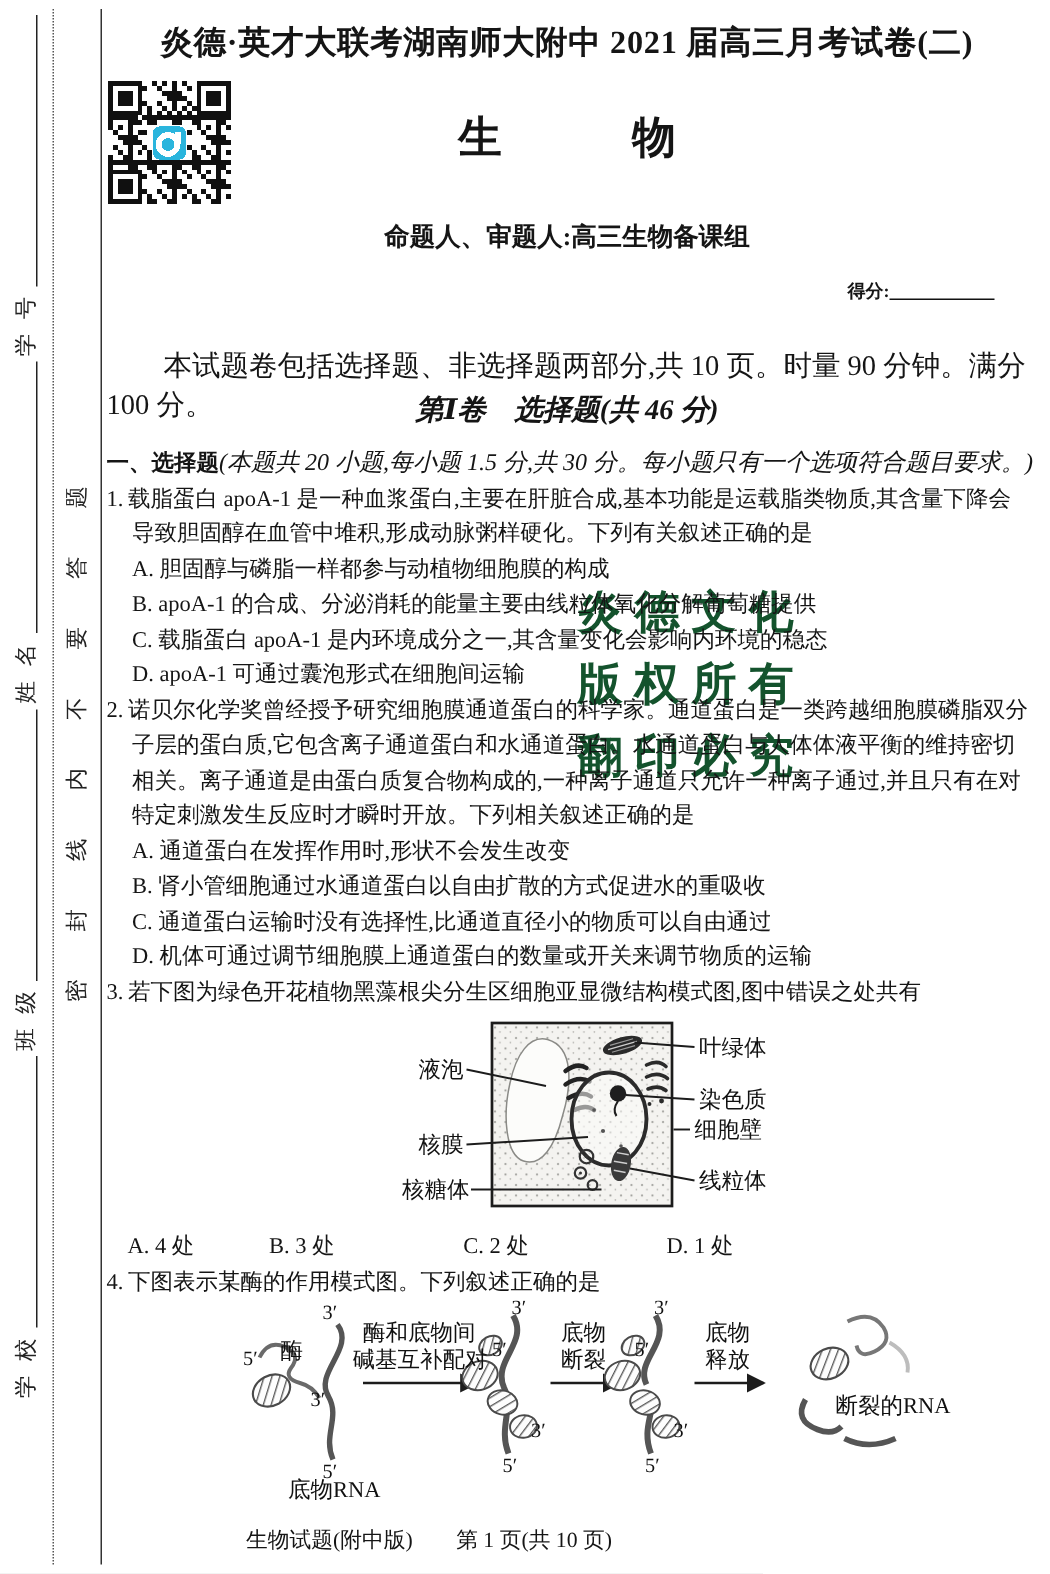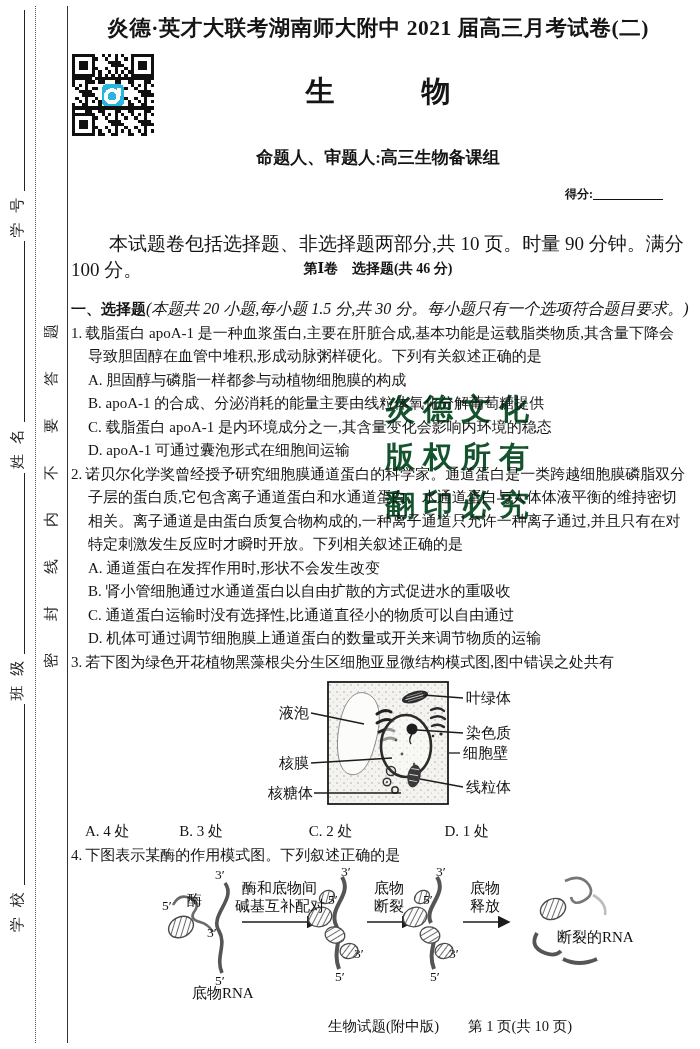--- a/index.html
+++ b/index.html
@@ -21,36 +21,36 @@
               font-size:21.5px;font-weight:bold;letter-spacing:.5px;}
   .qr{position:absolute;left:72px;top:53px;width:82px;height:84px;}
   .subject{position:absolute;top:72px;left:70px;width:616px;text-align:center;
            font-size:29px;font-weight:bold;}
   .setter{position:absolute;top:146px;left:70px;width:616px;text-align:center;
           font-size:17px;font-weight:bold;}
   .score{position:absolute;top:186px;right:37px;font-size:12px;font-weight:bold;}
   .score .blank{display:inline-block;width:70px;height:1em;border-bottom:1.5px solid #111;vertical-align:-2px;}
   .intro{position:absolute;top:231px;left:71px;width:616px;font-size:19px;text-indent:2em;}
   .sec1{position:absolute;top:260px;left:70px;width:616px;text-align:center;
-        font-size:14px;font-weight:bold;}
+        font-size:19px;font-weight:bold;font-style:italic;}
   
   .content{position:absolute;left:71px;top:297px;width:618px;font-size:15px;line-height:23.5px;}
   .content .ln{white-space:nowrap;}
   .content .ind{padding-left:17px;}
   .qnum{margin-right:3px;}
   .kai{font-style:italic;font-size:16px;}
   .figure{position:relative;}
   .fig3{height:146px;}
   .fig4{height:145px;}
   .optrow{white-space:nowrap;}
   .optrow span{display:inline-block;text-align:center;}
   .watermark{position:absolute;left:385px;top:385px;z-index:0;color:#14532d;
              font-size:30px;font-weight:bold;letter-spacing:8px;line-height:48px;text-align:center;}
   .layer{position:relative;z-index:1;}
-  .footer{position:absolute;top:1017px;left:0;width:572px;text-align:right;font-size:14.5px;}
+  .footer{position:absolute;top:1017px;left:0;width:572px;text-align:center;font-size:14.5px;}
   svg text{font-family:"Liberation Serif","DejaVu Serif",serif;}
 </style>
 </head>
 <body>
 
 <div class="page" data-name="exam-paper-page">
 
   <div class="watermark" data-name="watermark">
     <div data-name="watermark-line">炎德文化</div>
     <div data-name="watermark-line">版权所有</div>

